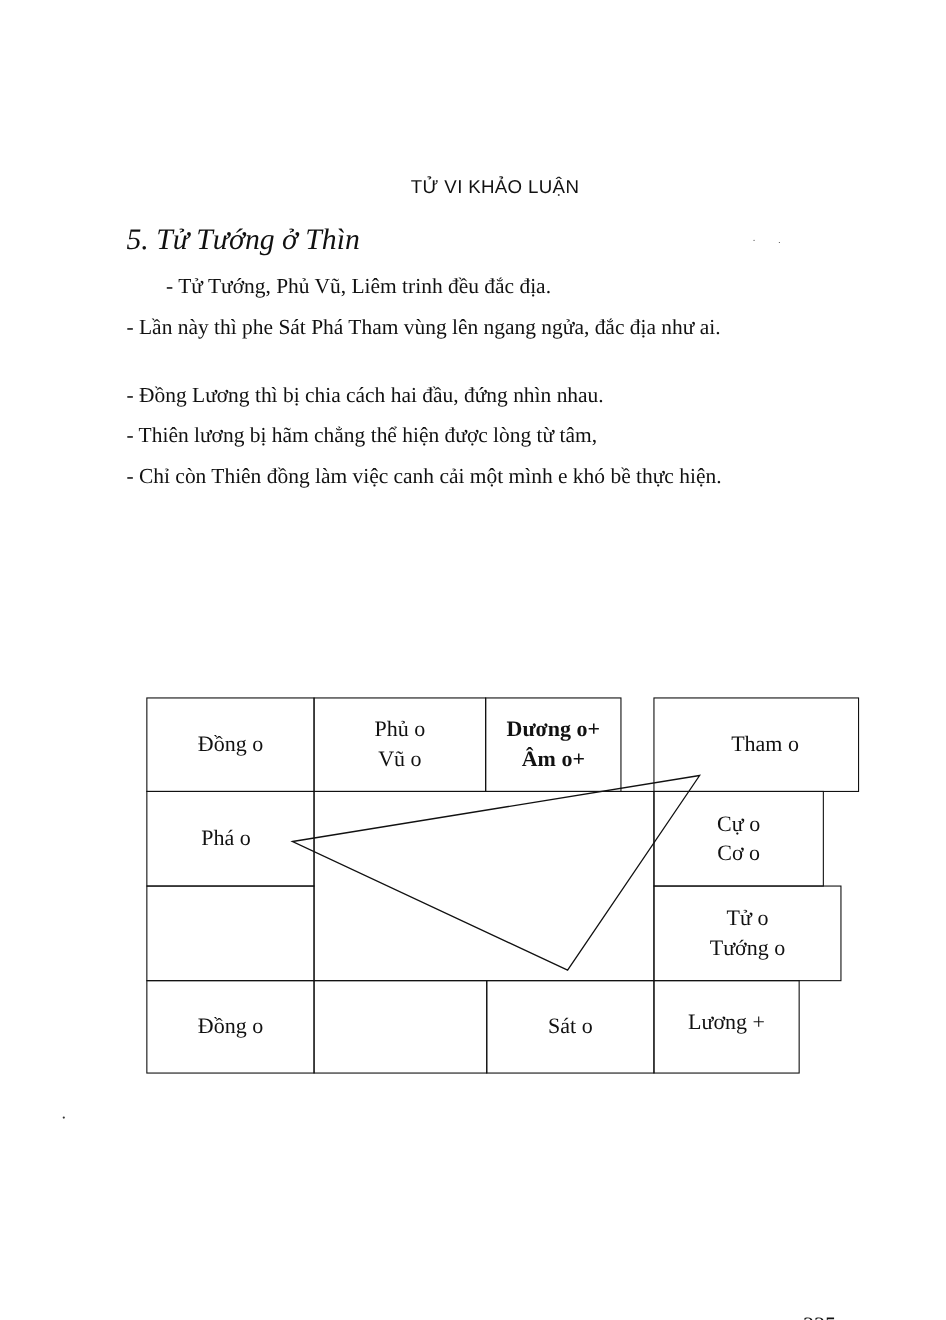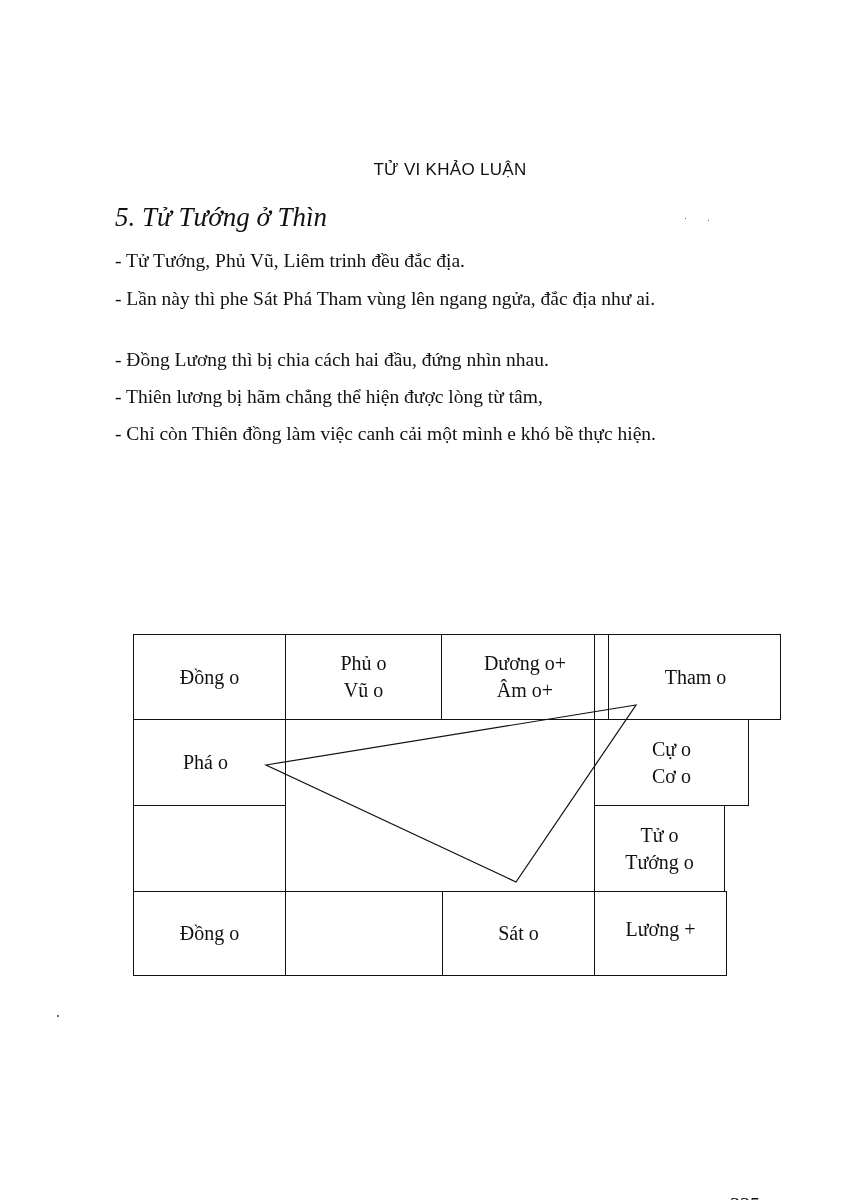--- a/index.html
+++ b/index.html
@@ -10,21 +10,21 @@
   .header {
     position:absolute; top:160px; left:0; width:860px; text-align:center;
     font-family:"Liberation Sans", sans-serif; font-size:17px; letter-spacing:0.3px;
     transform:translateX(20px);
   }
   .section-title {
     position:absolute; top:202px; left:115px; font-size:27px; font-style:italic;
   }
   .body-text { position:absolute; left:115px; width:630px; font-size:19.5px; line-height:25px; }
   .para { margin:0; }
-  .p0 { top:248px; }
+  .p0 { top:248px;margin-left:36px; }
   .p1 { top:286px; }
   .p2 { top:347px; }
   .p3 { top:384px; }
   .p4 { top:421px; }
 
   .chart { position:absolute; left:133px; top:634px; width:616px; height:342px; }
   .cell {
     position:absolute; border:1.5px solid #111; box-sizing:border-box;
     display:flex; flex-direction:column; align-items:center; justify-content:center;
     font-size:20px; line-height:27px; text-align:center; background:transparent;
@@ -49,40 +49,40 @@
 
 <div class="chart">
 
   <div class="cell" style="left:152px;top:0;width:157px;height:86px;">
     <span>Phủ o</span>
     <span>Vũ o</span>
   </div>
   <div class="cell" style="left:0;top:0;width:153px;height:86px;">
     <span>Đồng o</span>
   </div>
-  <div class="cell" style="left:308px;top:0;width:168px;height:86px;">
+  <div class="cell" style="left:308px;top:0;width:124px;height:86px;font-weight:bold;">
     <span>Dương o+</span>
     <span>Âm o+</span>
   </div>
   <div class="cell" style="left:461px;top:0;width:187px;height:86px;padding-left:16px;">
     <span>Tham o</span>
   </div>
 
   <div class="cell" style="left:0;top:85px;width:153px;height:87px;text-align:right;">
     <span style="margin-left:-8px;">Phá o</span>
   </div>
   <div class="cell" style="left:0;top:171px;width:153px;height:87px;"></div>
 
   <div class="cell" style="left:152px;top:85px;width:310px;height:173px;"></div>
 
   <div class="cell" style="left:461px;top:85px;width:155px;height:87px;">
     <span>Cự o</span>
     <span>Cơ o</span>
   </div>
-  <div class="cell" style="left:461px;top:171px;width:131px;height:87px;">
+  <div class="cell" style="left:461px;top:171px;width:171px;height:87px;">
     <span>Tử o</span>
     <span>Tướng o</span>
   </div>
 
   <div class="cell" style="left:0;top:257px;width:153px;height:85px;">
     <span>Đồng o</span>
   </div>
   <div class="cell" style="left:152px;top:257px;width:158px;height:85px;"></div>
   <div class="cell" style="left:309px;top:257px;width:153px;height:85px;">
     <span>Sát o</span>

